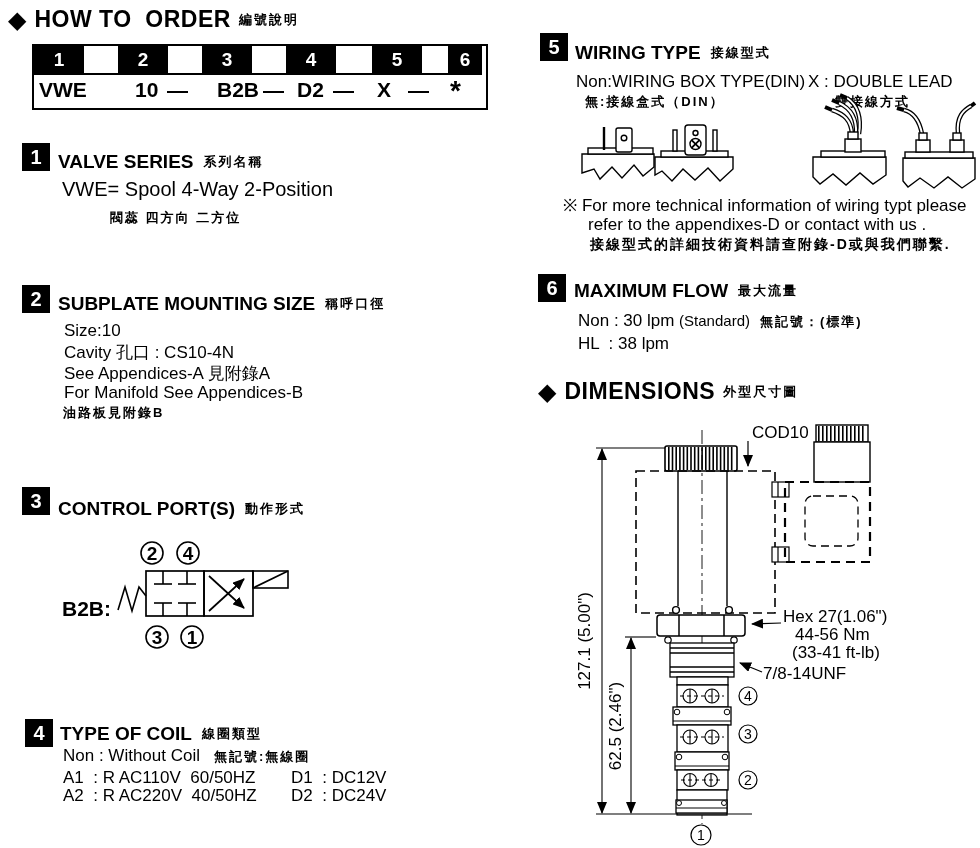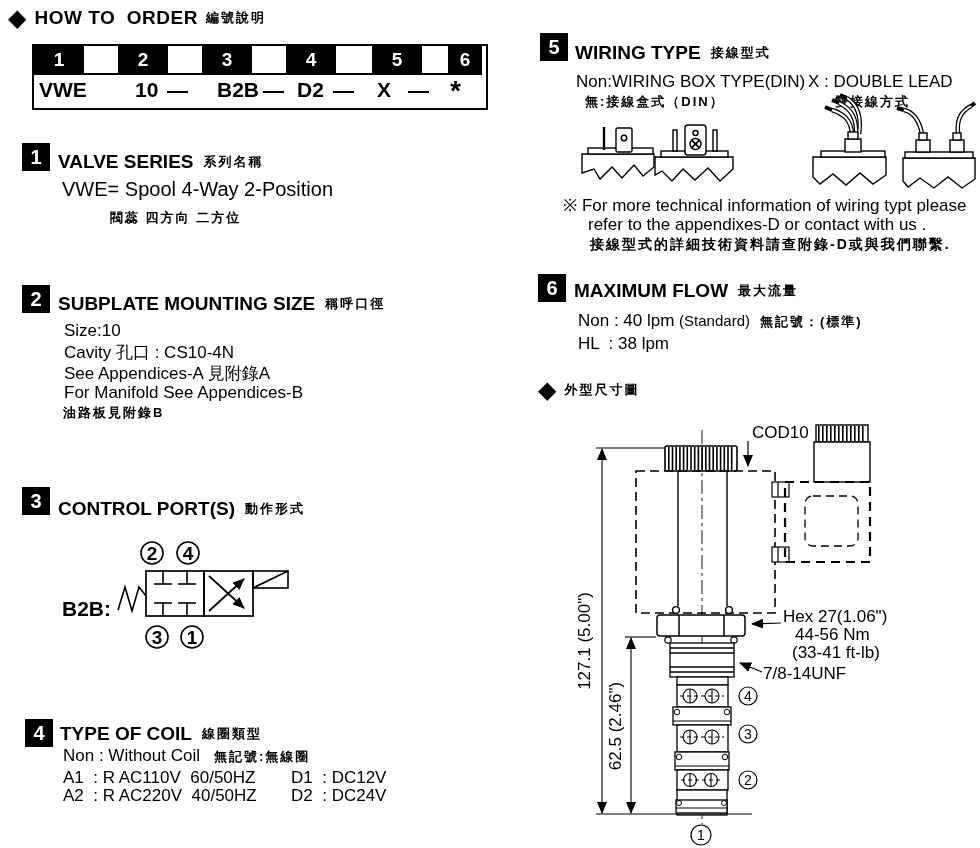--- a/index.html
+++ b/index.html
@@ -8,21 +8,21 @@
   .abs{position:absolute;}
   .b{font-weight:normal;}
   .pre{white-space:pre;text-align:center;}
   .zh{font-weight:bold;font-size:13px;letter-spacing:2px;}
   .numbox{position:absolute;width:28px;height:28px;background:#000;color:#fff;
           font-weight:bold;font-size:20px;text-align:center;line-height:28px;}
   .sec-title{position:absolute;font-size:19px;font-weight:bold;white-space:nowrap;}
   .sec-title .zh{margin-left:10px;vertical-align:2px;}
   .main-head{position:absolute;display:flex;align-items:center;gap:8px;white-space:nowrap;}
   .main-head .dia{font-size:24px;line-height:1;}
-  .main-head .t{font-size:19px;font-weight:bold;letter-spacing:.5px;}
+  .main-head .t{font-size:23px;font-weight:bold;letter-spacing:.5px;}
   .main-head .zh{vertical-align:2px;}
   .txt17{position:absolute;font-size:17px;white-space:nowrap;}
   .txt20{position:absolute;font-size:20px;white-space:nowrap;}
   
   .otable{position:absolute;left:32px;top:44px;width:452px;height:62px;border:2px solid #000;}
   .oband{position:absolute;left:0;top:0;width:448px;height:27px;background:#fff;}
   .obox{position:absolute;top:0;height:27px;background:#000;color:#fff;font-weight:bold;
         font-size:19px;text-align:center;line-height:27px;}
   .orow{position:absolute;left:0;top:27px;width:448px;height:31px;border-top:2px solid #000;background:#fff;}
   .orow span{position:absolute;top:3px;font-size:21px;font-weight:bold;white-space:pre;}
@@ -242,28 +242,29 @@
 
 <div class="txt17" style="left:563px;top:193px">※ For more technical information of wiring typt  please</div>
 <div class="txt17" style="left:588px;top:215px">refer to the appendixes-D or contact with us .</div>
 <div class="abs zh" style="left:590px;top:236px;font-size:14px">接線型式的詳細技術資料請查附錄-D或與我們聯繫.</div>
 
 <div class="numbox" style="left:538px;top:274px">6</div>
 <div class="sec-title" style="left:574px;top:280px">
   <span>MAXIMUM FLOW</span><span class="zh">最大流量</span>
 </div>
 <div class="txt17" style="left:578px;top:311px">
-  <span class="b">Non</span><span class="pre"> : 40 lpm </span><span style="font-size:15px">(Standard)</span><span class="zh" style="margin-left:10px">無記號：(標準)</span>
+  <span class="b">Non</span><span class="pre"> : 30 lpm </span><span style="font-size:15px">(Standard)</span><span class="zh" style="margin-left:10px">無記號：(標準)</span>
 </div>
 <div class="txt17" style="left:578px;top:334px">
   <span class="b">HL</span><span class="pre">  : 38 lpm</span>
 </div>
 
 <div class="main-head" style="left:538px;top:378px">
   <span class="dia">◆</span>
+  <span class="t">DIMENSIONS</span>
   <span class="zh">外型尺寸圖</span>
 </div>
 
 <svg style="left:558px;top:415px" width="422" height="433" viewBox="558 415 422 433">
   <defs>
     <marker id="ah" viewBox="0 0 12 10" refX="11" refY="5" markerWidth="12" markerHeight="10" markerUnits="userSpaceOnUse" orient="auto-start-reverse">
       <path d="M0,0 L12,5 L0,10 Z" fill="#000"></path>
     </marker>
   </defs>
 

